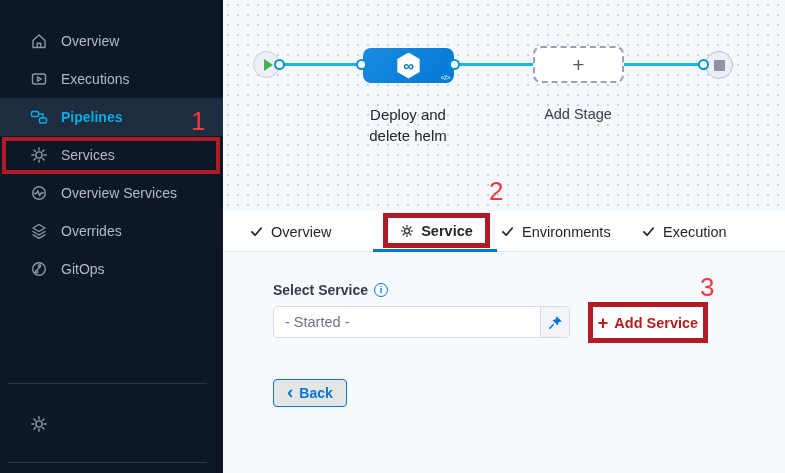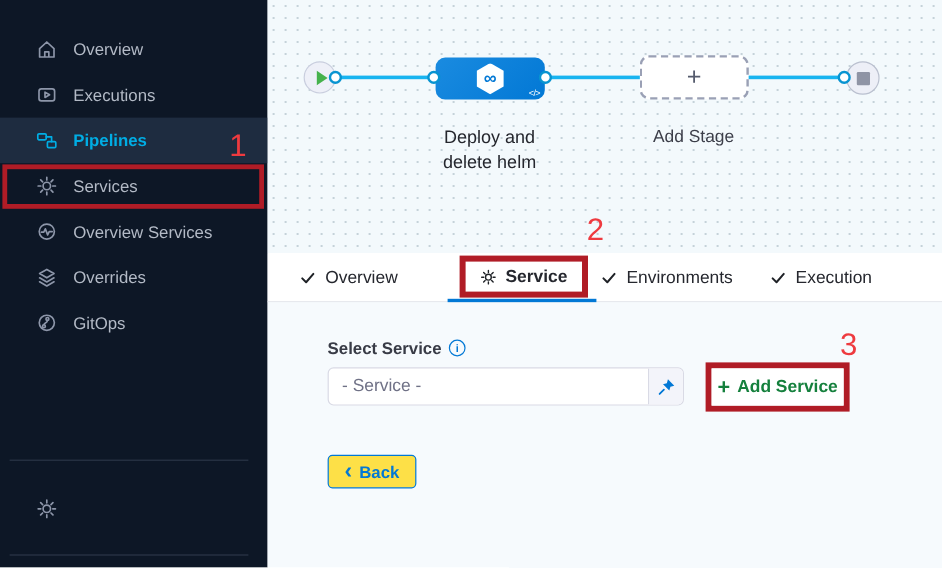--- a/index.html
+++ b/index.html
@@ -73,27 +73,27 @@
   .icon-info { width:14px; height:14px; border:1.2px solid #0278d5; border-radius:50%; color:#0278d5;
                font-size:9px; font-weight:bold; display:inline-flex; align-items:center; justify-content:center; cursor:pointer; }
   .icon-info::before { content:"i"; }
   .select { position:absolute; left:50px; top:54px; width:297px; height:32px; background:#fff;
             border:1px solid #d9dae5; border-radius:5px; display:flex; align-items:center; cursor:pointer; }
   .select-value { flex:1; padding-left:11px; font-size:14.5px; color:#6f7186; }
   .select-pin { width:29px; height:100%; background:#f3f4fa; border-left:1px solid #d9dae5;
                 border-radius:0 4px 4px 0; display:flex; align-items:center; justify-content:center; cursor:pointer; }
   .box3 { left:365px; top:50px; width:120px; height:41px; background:#fff; display:flex; pointer-events:auto; }
   .add-service { flex:1; border:none; background:#fff; display:flex; align-items:center; justify-content:center; gap:6px;
-                 color:#15803d; font-family:inherit; font-size:14.5px; font-weight:bold; cursor:pointer; }
+                 color:#b91c1c; font-family:inherit; font-size:14.5px; font-weight:bold; cursor:pointer; }
   .icon-plus::before { content:"+"; font-size:18px; font-weight:600; line-height:1; }
   .n3 { left:477px; top:22px; }
   .btn-row { position:absolute; left:50px; top:127px; display:flex; gap:11px; }
   .btn { height:28px; border-radius:4px; font-family:inherit; font-size:14px; font-weight:bold;
          display:inline-flex; align-items:center; cursor:pointer; }
-  .btn-back { background:#fde047; border:1.5px solid #0278d5; color:#0278d5; padding:0 13px; gap:6px; }
+  .btn-back { background:#e5e5e5; border:1.5px solid #0278d5; color:#0278d5; padding:0 13px; gap:6px; }
   .btn-continue { background:#0278d5; border:none; color:#fff; padding:0 15px; gap:7px; }
   .icon-chev-left::before { content:"‹"; font-size:19px; line-height:0; }
   .icon-chev-right::before { content:"›"; font-size:19px; line-height:0; }
 </style>
 </head>
 <body>
 
 <div class="app">
 
   <aside class="sidebar">
@@ -228,21 +228,21 @@
       <div class="tab-underline"></div>
     </section>
 
     <section class="form">
       <div class="field-label-row">
         <span>Select Service</span>
         <span class="icon-info"></span>
       </div>
 
       <div class="select">
-        <span class="select-value">- Service -</span>
+        <span class="select-value">- Started -</span>
         <span class="select-pin">
           <svg width="15" height="15" viewBox="0 0 16 16">
             <path d="M9.2 1.2 l5.6 5.6 -3.4 1 -1 3.4 -5.6 -5.6 3.4 -1 z" fill="#0278d5"></path>
             <path d="M5.6 10.4 L1.8 14.2" stroke="#0278d5" stroke-width="1.6" stroke-linecap="round"></path>
           </svg>
         </span>
       </div>
 
       <div class="annot-box box3">
         <button class="add-service">

